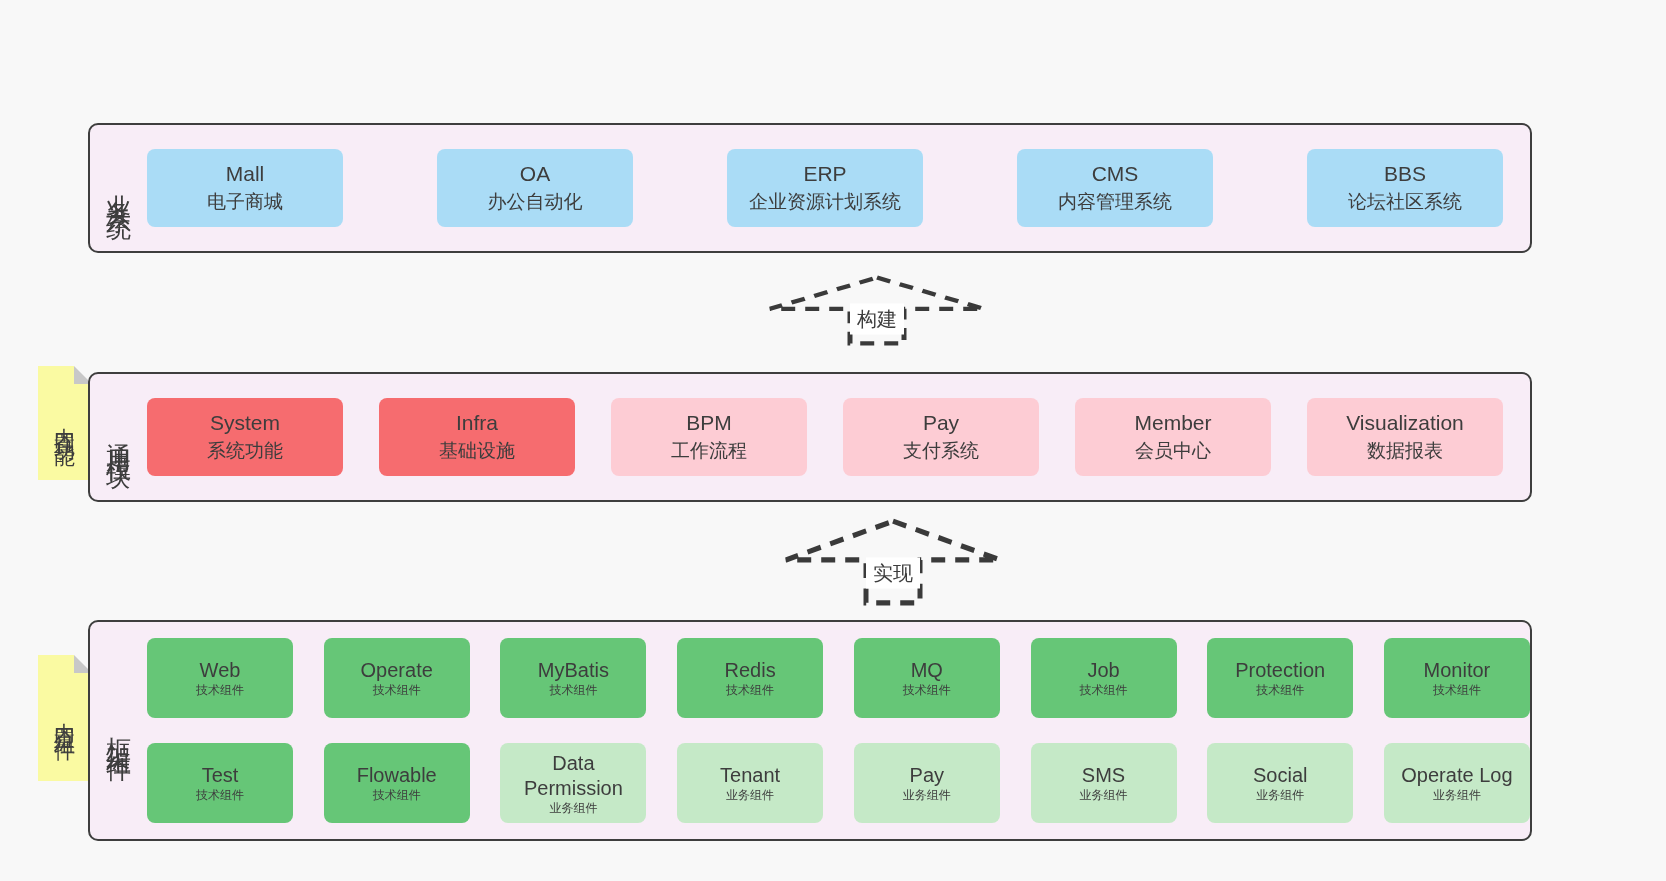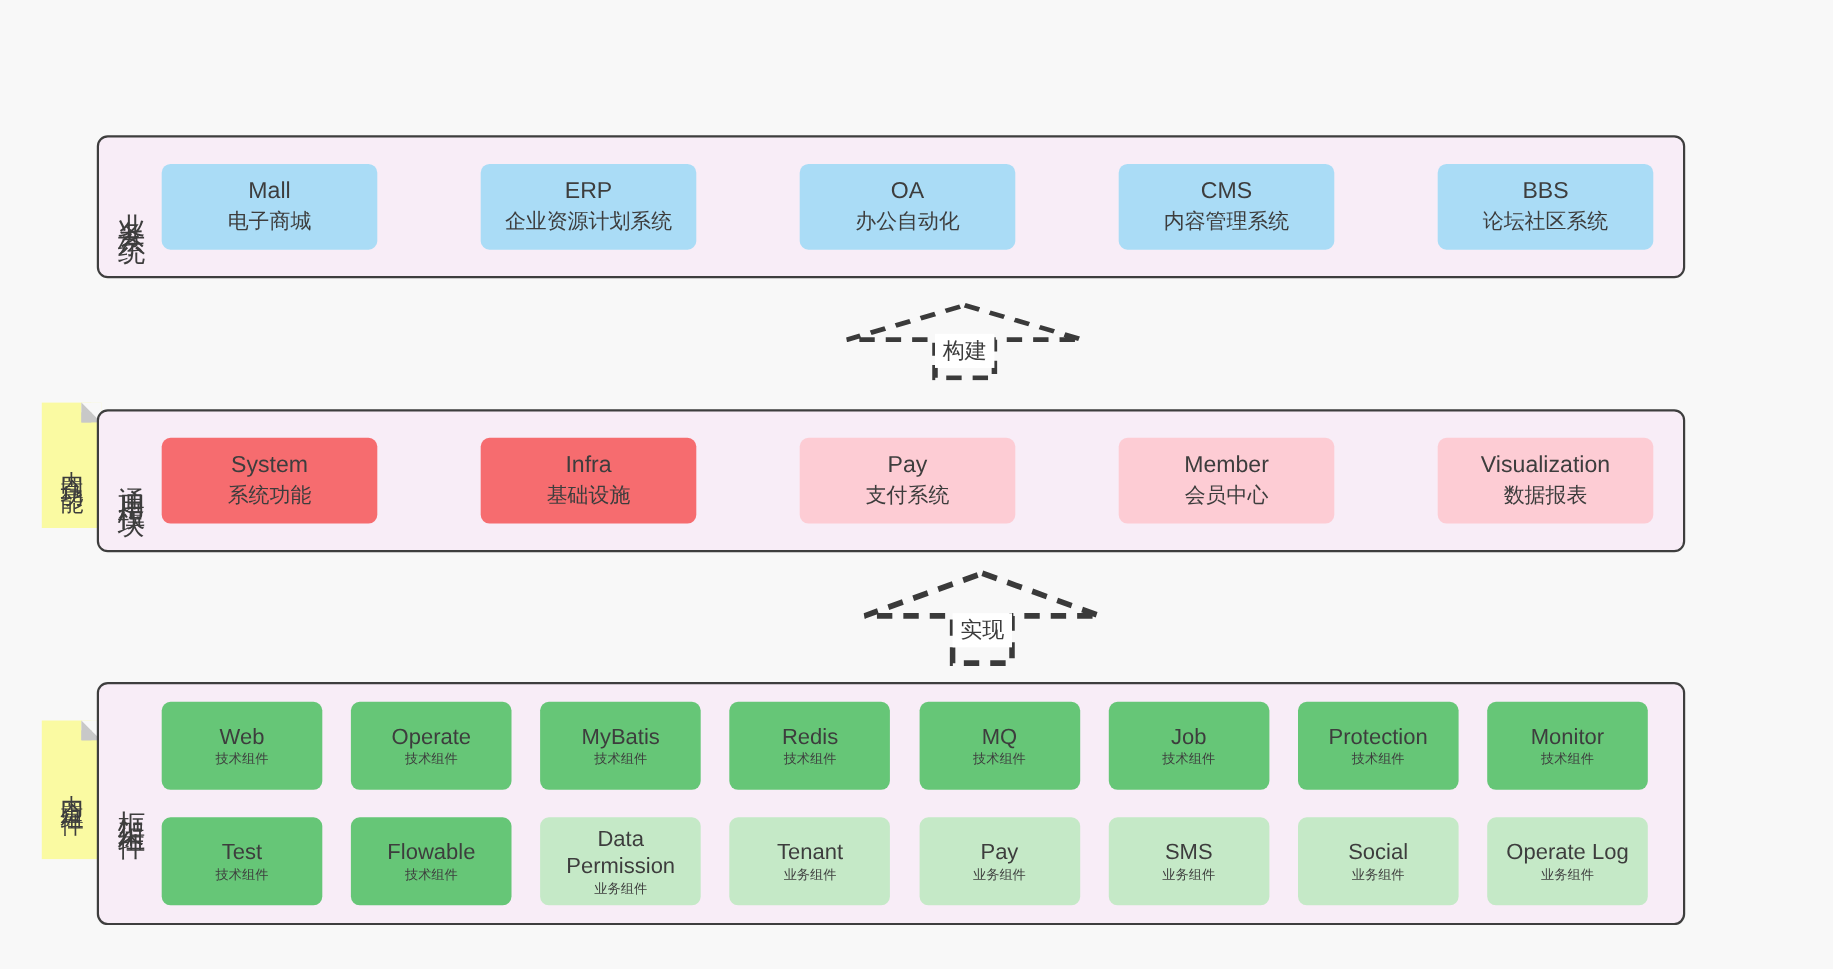--- a/index.html
+++ b/index.html
@@ -46,21 +46,21 @@
   }
   .box .sub { font-size:19px; }
   .box.blue    { background:var(--blue); }
   .box.red     { background:var(--red); }
   .box.pink    { background:var(--pink); }
   .box.g-dark  { background:var(--green-dark); }
   .box.g-light { background:var(--green-light); }
 
   .grid {
     flex:1; display:flex; flex-direction:column; justify-content:center;
-    gap:25px; padding-right:32px;
+    gap:25px; padding-right:0;
   }
   .grid .row { display:flex; justify-content:space-between; }
   .grid .box { width:146px; height:80px; font-size:20px; line-height:1.25; }
   .grid .box .sub { font-size:12px; }
 
   .sticky {
     position:absolute; left:38px; width:54px;
     background:var(--yellow); z-index:0;
     display:flex; align-items:center; justify-content:center;
   }
@@ -94,26 +94,26 @@
   <div class="panel panel-top">
     <div class="v-label">
       <span>业务系统</span>
     </div>
     <div class="boxes">
       <div class="box blue">
         <div>Mall</div>
         <div class="sub">电子商城</div>
       </div>
       <div class="box blue">
+        <div>OA</div>
+        <div class="sub">办公自动化</div>
+      </div>
+      <div class="box blue">
         <div>ERP</div>
         <div class="sub">企业资源计划系统</div>
-      </div>
-      <div class="box blue">
-        <div>OA</div>
-        <div class="sub">办公自动化</div>
       </div>
       <div class="box blue">
         <div>CMS</div>
         <div class="sub">内容管理系统</div>
       </div>
       <div class="box blue">
         <div>BBS</div>
         <div class="sub">论坛社区系统</div>
       </div>
     </div>
@@ -136,20 +136,24 @@
     <div class="boxes">
       <div class="box red">
         <div>System</div>
         <div class="sub">系统功能</div>
       </div>
       <div class="box red">
         <div>Infra</div>
         <div class="sub">基础设施</div>
       </div>
       <div class="box pink">
+        <div>BPM</div>
+        <div class="sub">工作流程</div>
+      </div>
+      <div class="box pink">
         <div>Pay</div>
         <div class="sub">支付系统</div>
       </div>
       <div class="box pink">
         <div>Member</div>
         <div class="sub">会员中心</div>
       </div>
       <div class="box pink">
         <div>Visualization</div>
         <div class="sub">数据报表</div>

